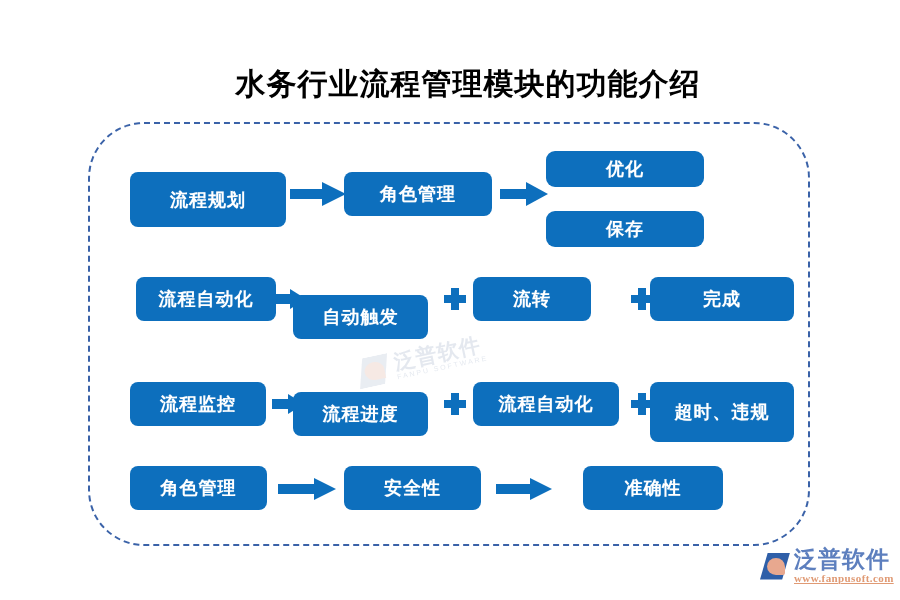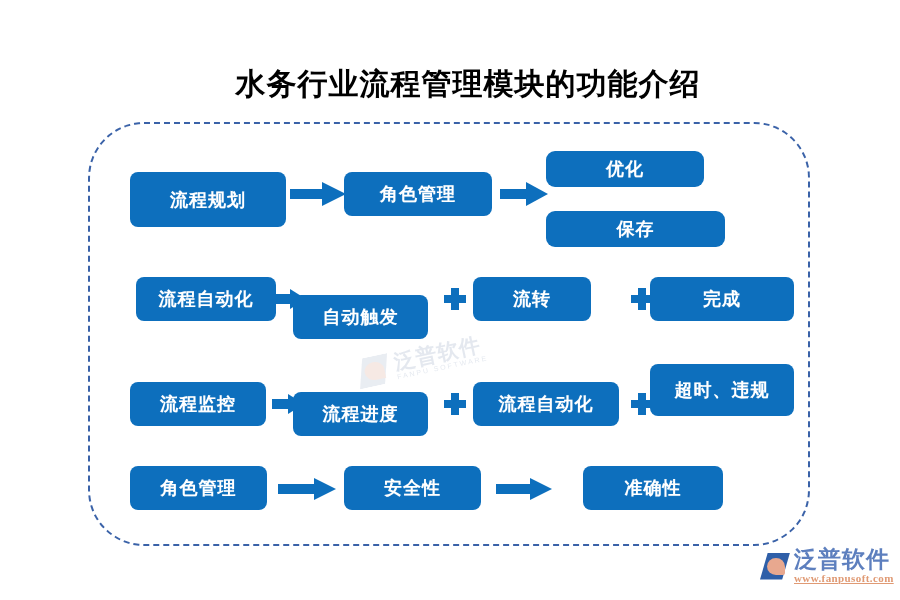--- a/index.html
+++ b/index.html
@@ -221,21 +221,21 @@
 
 <div class="flow-box" style="left:344px; top:172px; width:148px; height:44px;">角色管理</div>
 
 <div class="arrow" style="left:500px; top:182px; width:48px; height:24px;">
   <span class="shaft" style="top:7px; width:28px; height:10px;"></span>
   <span class="head" style="left:26px; top:0px; border-top-width:12px; border-bottom-width:12px; border-left-width:22px;"></span>
 </div>
 
 <div class="flow-box flat" style="left:546px; top:151px; width:158px; height:36px;">优化</div>
 
-<div class="flow-box flat" style="left:546px; top:211px; width:179px; height:36px;">保存</div>
+<div class="flow-box flat" style="left:546px; top:211px; width:158px; height:36px;">保存</div>
 
 <div class="flow-box" style="left:130px; top:277px; width:140px; height:44px;margin-left:6px;">流程自动化</div>
 
 <div class="arrow" style="left:274px; top:289px; width:34px; height:20px;">
   <span class="shaft" style="top:5px; width:18px; height:10px;"></span>
   <span class="head" style="left:16px; top:0px; border-top-width:10px; border-bottom-width:10px; border-left-width:16px;"></span>
 </div>
 
 <div class="flow-box" style="left:293px; top:277px; width:135px; height:44px;margin-top:18px;">自动触发</div>
 
@@ -267,21 +267,21 @@
     <span class="bar-v"></span>
 </div>
 
 <div class="flow-box" style="left:473px; top:382px; width:146px; height:44px;">流程自动化</div>
 
 <div class="plus" style="left:631px; top:393px;">
   <span class="bar-h"></span>
     <span class="bar-v"></span>
 </div>
 
-<div class="flow-box" style="left:650px; top:364px; width:144px; height:52px;text-align:center;">超时、违规</div>
+<div class="flow-box" style="left:650px; top:382px; width:144px; height:60px;text-align:center;">超时、违规</div>
 
 <div class="flow-box" style="left:130px; top:466px; width:137px; height:44px;">角色管理</div>
 
 <div class="arrow" style="left:278px; top:478px; width:60px; height:22px;">
   <span class="shaft" style="top:6px; width:38px; height:10px;"></span>
   <span class="head" style="left:36px; top:0px; border-top-width:11px; border-bottom-width:11px; border-left-width:22px;"></span>
 </div>
 
 <div class="flow-box" style="left:344px; top:466px; width:137px; height:44px;">安全性</div>
 

